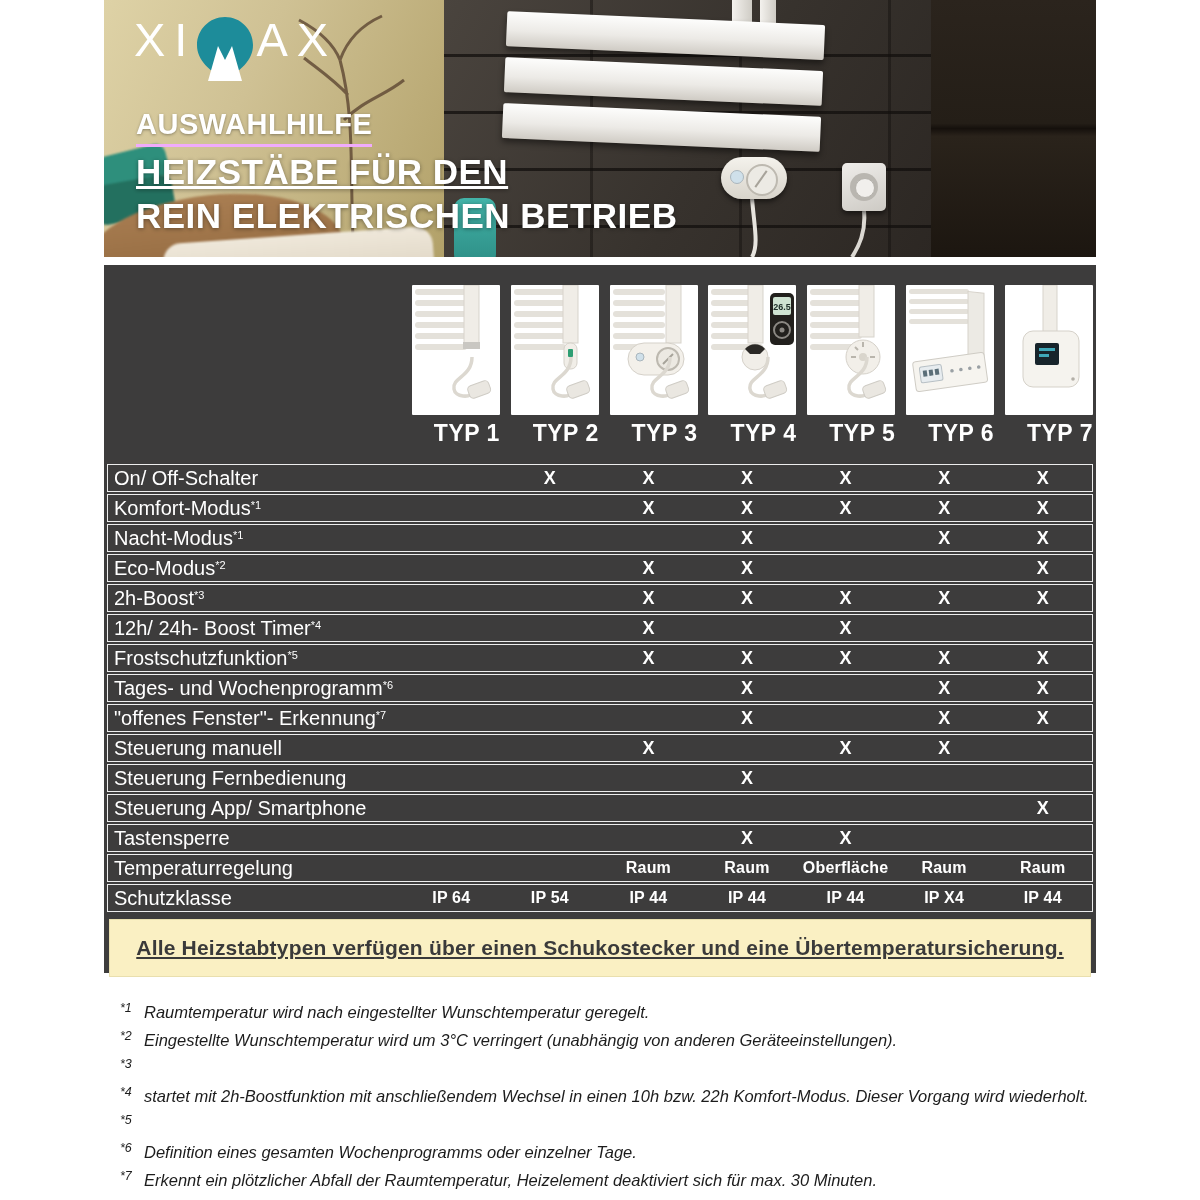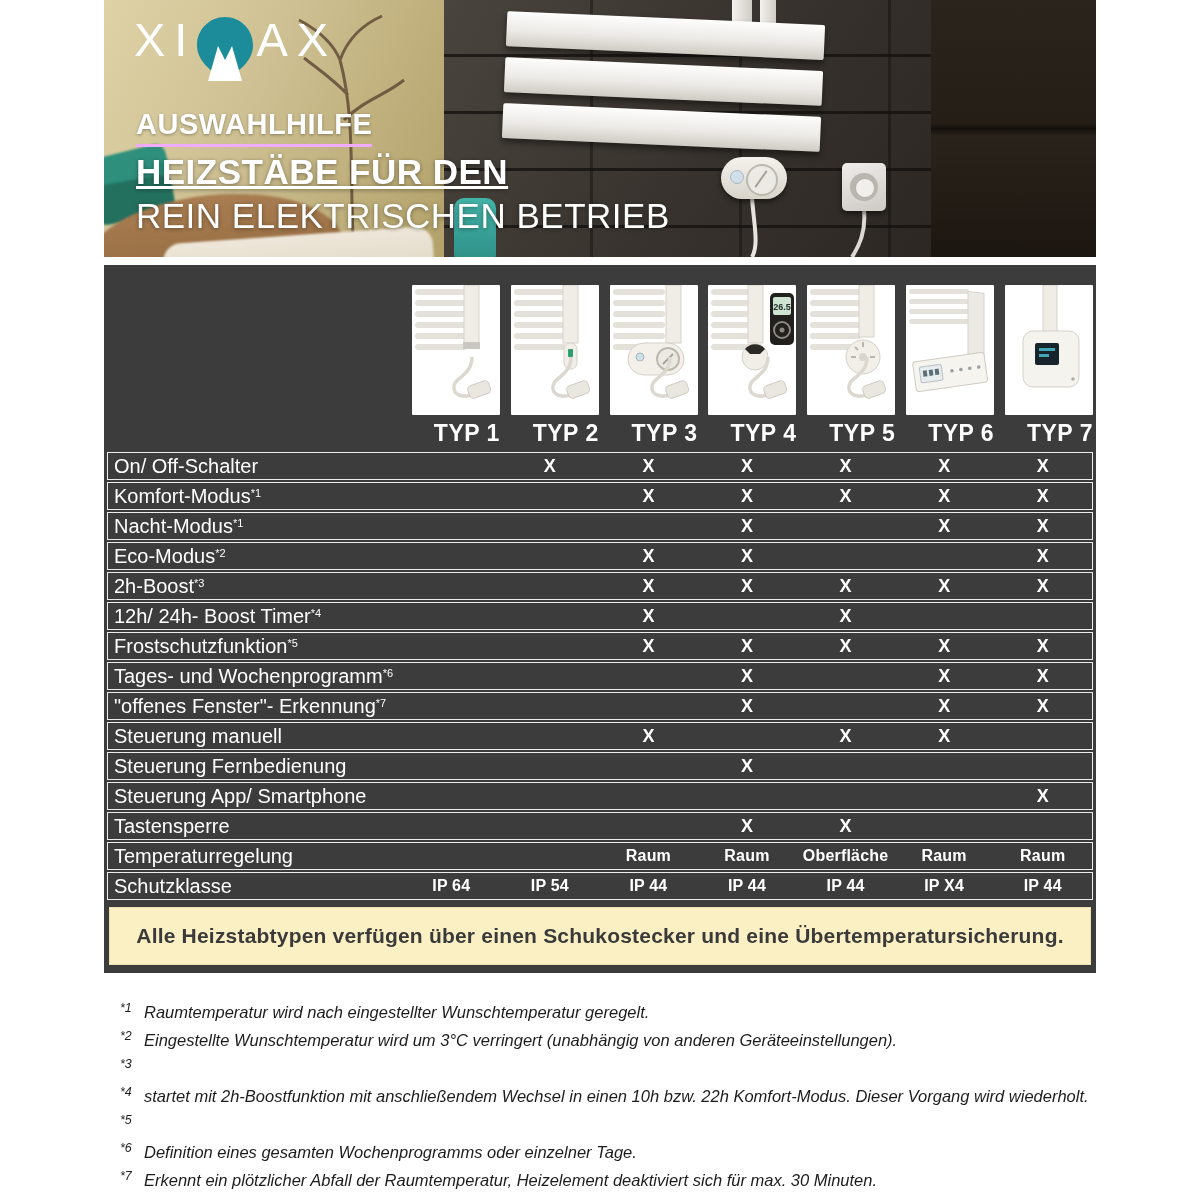--- a/index.html
+++ b/index.html
@@ -50,40 +50,40 @@
   .cable-svg{position:absolute;left:0;top:0;}
 
   .logo{position:absolute;left:30px;top:14px;display:flex;align-items:flex-start;
         color:#fff;font-size:47px;font-weight:500;letter-spacing:9px;line-height:52px;}
   .logo .mark{margin:2px 2px 0 0;}
   .eyebrow{position:absolute;left:32px;top:108px;color:#fff;font-size:29px;font-weight:700;
            letter-spacing:.5px;border-bottom:3px solid #f0abfc;padding-bottom:3px;
            text-shadow:0 1px 3px rgba(0,0,0,.35);}
   .title-l1{position:absolute;left:32px;top:152px;color:#fff;font-size:35px;font-weight:700;
             letter-spacing:.5px;text-shadow:0 1px 4px rgba(0,0,0,.4);text-decoration:underline;}
-  .title-l2{position:absolute;left:32px;top:196px;color:#fff;font-size:35px;font-weight:400;
+  .title-l2{position:absolute;left:32px;top:196px;color:#fff;font-size:35px;font-weight:700;
             letter-spacing:.5px;text-shadow:0 1px 4px rgba(0,0,0,.4);}
 
   
   .table-block{position:relative;width:992px;height:708px;margin-top:8px;background:#3d3c3c;}
   .cols-grid{display:grid;grid-template-columns:294px repeat(7,1fr);padding:20px 3px 0 3px;}
   .col-cell{display:flex;flex-direction:column;align-items:flex-end;}
   .prod-card{width:88px;height:130px;background:#fff;border-radius:1px;overflow:hidden;}
   .typ-label{margin-top:5px;color:#fff;font-size:23px;font-weight:700;letter-spacing:.5px;}
-  .rows-wrap{margin-top:5px;}
+  .rows-wrap{margin-top:17px;}
   .t-row{display:grid;grid-template-columns:294px repeat(7,1fr);align-items:center;
          height:28px;box-sizing:border-box;border:1px solid #ededed;
          margin:0 3px 2px 3px;background:#3d3c3c;}
   .t-row .lbl{color:#fff;font-size:20px;padding-left:6px;white-space:nowrap;}
   .t-row .lbl sup{font-size:11px;vertical-align:6px;letter-spacing:0;}
   .t-row .val{color:#fff;text-align:center;font-weight:700;font-size:18px;}
   .t-row .val.txt{font-size:16px;letter-spacing:.2px;}
   .note-band{margin:7px 5px 0 5px;height:56px;background:#faf0c3;border:1px solid #e9dfae;
              display:flex;align-items:center;justify-content:center;}
-  .note-band span{color:#3a3a3a;font-size:21px;font-weight:700;letter-spacing:.2px;}
+  .note-band span{color:#3a3a3a;font-size:21px;font-weight:700;letter-spacing:.2px;text-decoration:underline;}
 
   
   .footnotes{margin:30px 0 0 16px;color:#1c1c1c;}
   .fn-line{display:flex;align-items:flex-start;margin-bottom:9px;font-style:italic;
            font-size:16.5px;line-height:19px;}
   .fn-marker{width:24px;flex:none;font-size:12.5px;transform:translateY(-4px);font-style:italic;}
   .fn-cont .fn-marker{visibility:hidden;}
 </style>
 </head>
 <body>

